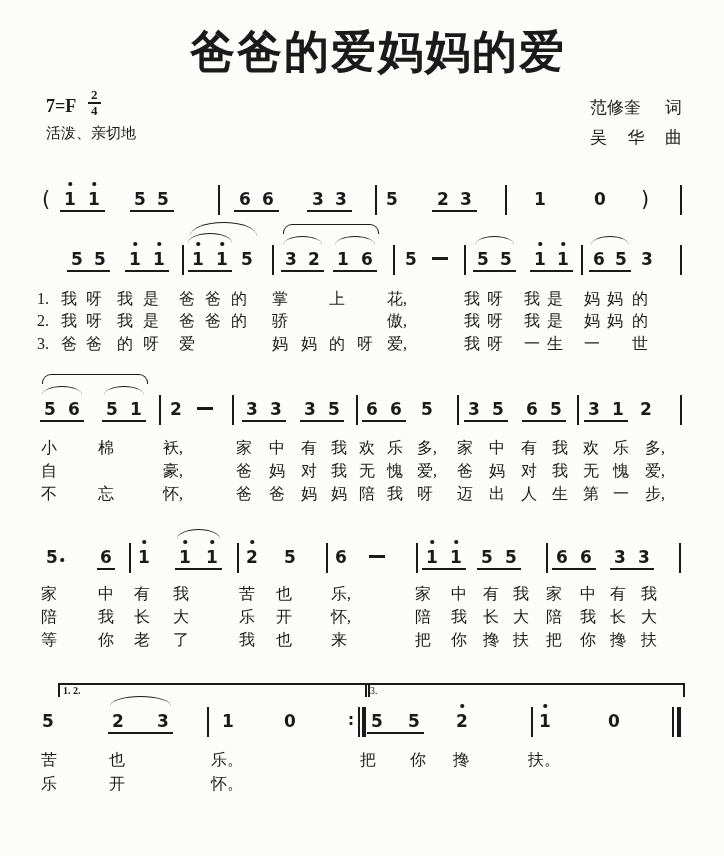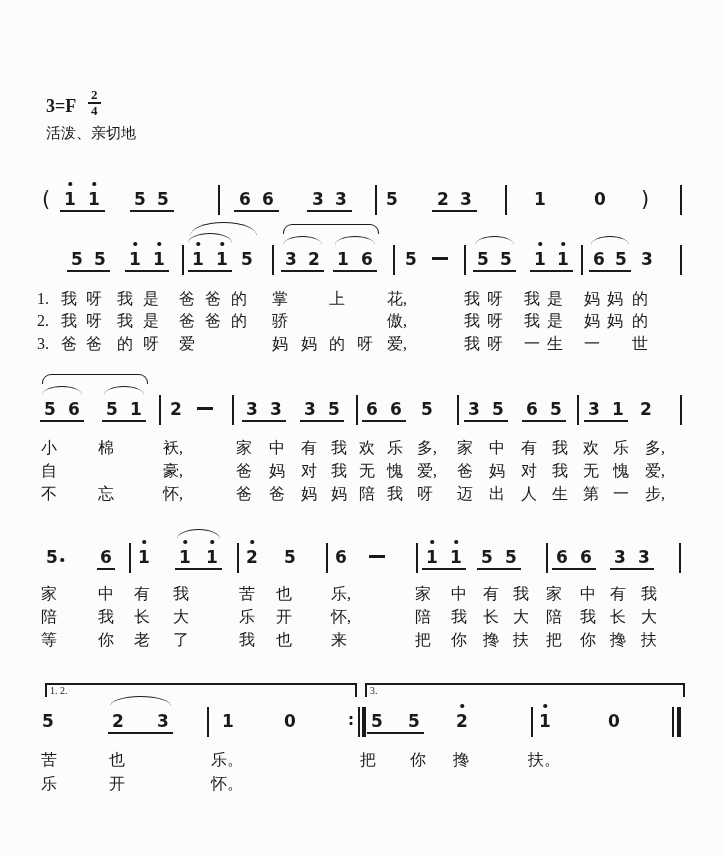--- a/index.html
+++ b/index.html
@@ -30,28 +30,40 @@
   .volta span{position:absolute;left:3px;top:0;font-size:10px;}
   .lyr{position:absolute;font-size:16px;line-height:1;white-space:nowrap;}
   .wm{position:absolute;left:573px;top:831px;font-size:14px;white-space:nowrap;}
   .wm .site{color:#6f6557;}
   .wm .url{font:700 14px "DejaVu Sans","Liberation Sans",sans-serif;}
 </style>
 </head>
 <body>
 
 <div class="sheet">
-
-  <div class="keysig">3=F</div>
+  <div class="title">爸爸的爱妈妈的爱</div>
+
+  <div class="keysig">7=F</div>
   <div class="frac">
     <div class="fn">2</div>
     <div>4</div>
   </div>
   <div class="tempo">活泼、亲切地</div>
 
+  <div class="credits">
+    <div class="crow">
+      <span>范修奎</span>
+      <span>词</span>
+    </div>
+    <div class="crow">
+      <span>吴</span>
+      <span>华</span>
+      <span>曲</span>
+    </div>
+  </div>
 
 <div class="note par" style="left: 46px; top: 189px; color: rgb(26, 26, 26);">(</div>
     <div class="note" style="left: 70px; top: 189px; color: rgb(26, 26, 26);">1</div>
     <div class="dot" style="left: 70px; top: 182px;"></div>
     <div class="note" style="left: 94px; top: 189px; color: rgb(26, 26, 26);">1</div>
     <div class="dot" style="left: 94px; top: 182px;"></div>
     <div class="note" style="left: 140px; top: 189px; color: rgb(26, 26, 26);">5</div>
     <div class="note" style="left: 163px; top: 189px; color: rgb(26, 26, 26);">5</div>
     <div class="bar" style="left: 218px; top: 185px;"></div>
     <div class="note" style="left: 245px; top: 189px; color: rgb(26, 26, 26);">6</div>
@@ -208,21 +220,21 @@
     <div class="dot" style="left: 462px; top: 704px;"></div>
     <div class="bar" style="left: 531px; top: 707px;"></div>
     <div class="note" style="left: 545px; top: 711px; color: rgb(26, 26, 26);">1</div>
     <div class="dot" style="left: 545px; top: 704px;"></div>
     <div class="note" style="left: 614px; top: 711px; color: rgb(26, 26, 26);">0</div>
     <div class="bar" style="left: 672px; top: 707px;"></div>
     <div class="bar thick" style="left: 677px; top: 707px;"></div>
     <div class="beam" style="left: 108px; top: 732px; width: 65px;"></div>
     <div class="beam" style="left: 367px; top: 732px; width: 57px;"></div>
     <div class="slur" style="left: 110px; top: 696px; width: 61px; height: 9px;"></div>
-    <div class="volta" style="left: 45px; top: 683px; width: 308px;">
+    <div class="volta" style="left: 58px; top: 683px; width: 308px; font-weight: bold;">
       <span>1. 2.</span>
     </div>
     <div class="volta" style="left: 365px; top: 683px; width: 316px;">
       <span>3.</span>
     </div>
     <div class="lyr" style="left: 37px; top: 291px; color: rgb(26, 26, 26);">1.</div>
     <div class="lyr" style="left: 61px; top: 291px; color: rgb(26, 26, 26);">我</div>
     <div class="lyr" style="left: 86px; top: 291px; color: rgb(26, 26, 26);">呀</div>
     <div class="lyr" style="left: 117px; top: 291px; color: rgb(26, 26, 26);">我</div>
     <div class="lyr" style="left: 143px; top: 291px; color: rgb(26, 26, 26);">是</div>

